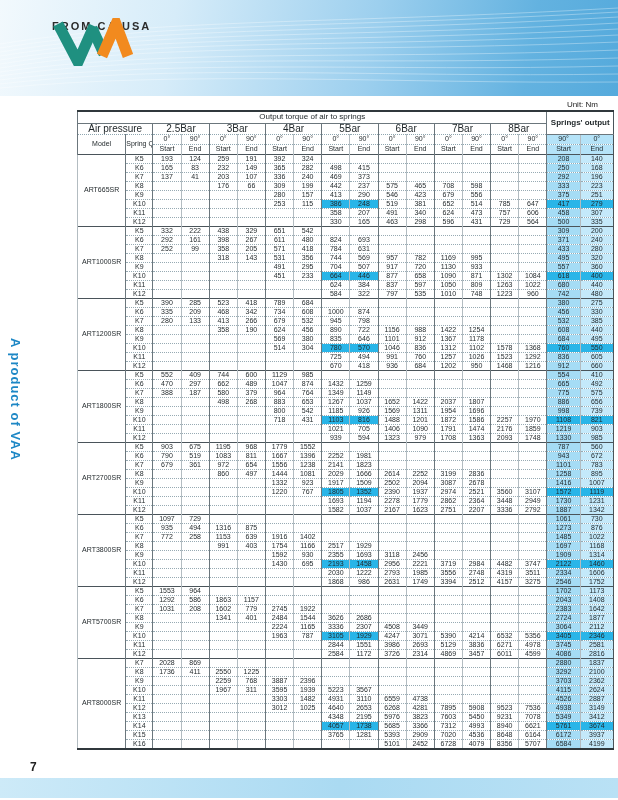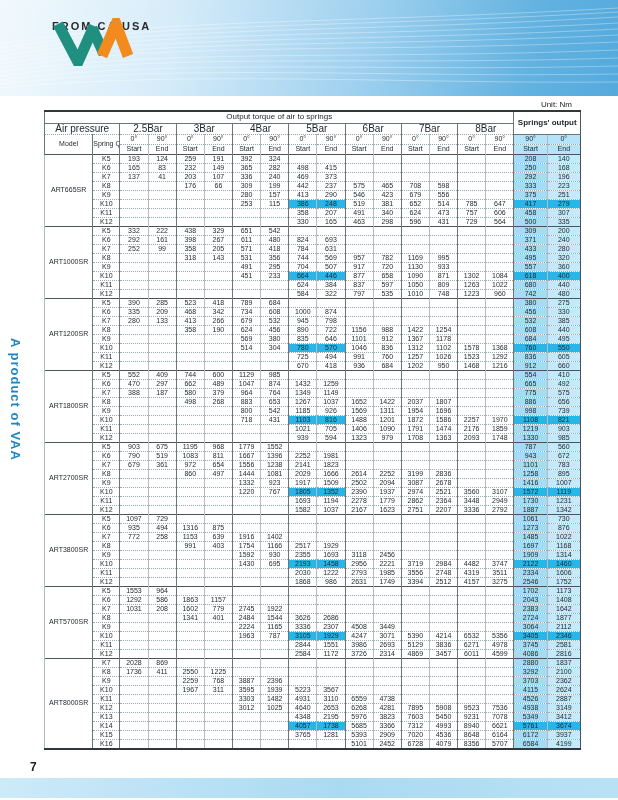--- a/index.html
+++ b/index.html
@@ -11,36 +11,37 @@
   
   .banner {
     position:absolute; left:0; top:0; width:618px; height:96px;
     background:linear-gradient(100deg,#f2f9fd 0%,#d6ecf9 28%,#9ccfee 60%,#63b2e0 85%,#55aadc 100%);
     overflow:hidden;
   }
   .banner svg { position:absolute; left:0; top:0; }
   .logo-block { position:absolute; left:52px; top:18px; width:160px; }
   .logo-caption { margin-top:2px; font-size:11px; font-weight:bold; letter-spacing:2px; color:#2b2b2b; }
   
-  .unit-label { position:absolute; top:100px; right:46px; font-size:8px; color:#222; }
+  .unit-label { position:absolute; top:100px; right:20px; font-size:8px; color:#222; }
   .sidebar-text {
     position:absolute; left:8px; top:338px; writing-mode:vertical-rl;
     font-size:13px; font-weight:bold; color:#1d87c5; letter-spacing:1px;
   }
   .page-number { position:absolute; left:30px; top:760px; font-size:12px; font-weight:bold; color:#222; }
   .bottom-strip {
     position:absolute; left:0; top:778px; width:618px; height:20px;
     background:linear-gradient(90deg,#cdeaf8 0%,#aadaf2 55%,#b9e1f5 100%);
   }
   
   .table-wrap { position:absolute; left:44px; top:110px; }
   table.torque {
     border-collapse:collapse; table-layout:fixed; width:537px;
     border:1px solid #4a545a; border-top:2px solid #30383c; border-bottom:2px solid #30383c;
     font-size:7px;
+    margin-left:33px;
   }
   col.c-model{width:48px;} col.c-k{width:27px;} col.c-d{width:28px;} col.c-s{width:33px;}
   th, td {
     text-align:center; vertical-align:middle; font-weight:normal;
     height:9px; line-height:8px; padding:0; overflow:hidden; white-space:nowrap;
     border-left:1px solid #b3bcc1; color:#1e2528;
   }
   th.gstart, td.gstart { border-left:1px solid #6b767c; }
   tr.h1 th { height:12px; border-bottom:1px solid #6b767c; font-size:8px; }
   tr.h2 th { height:11px; border-bottom:1px dotted #8fa6b0; font-size:10px; }

